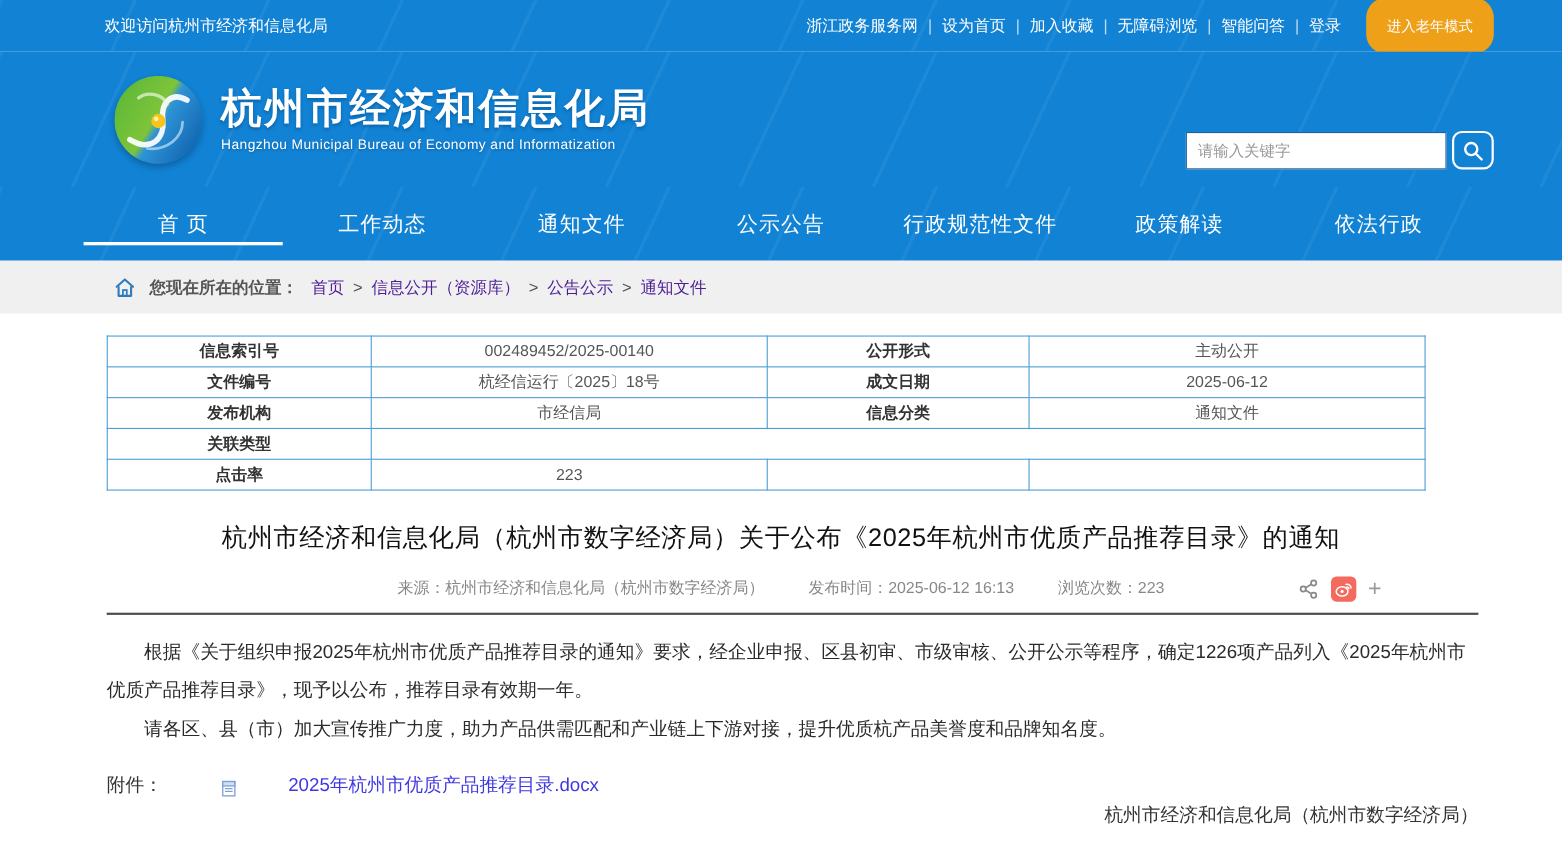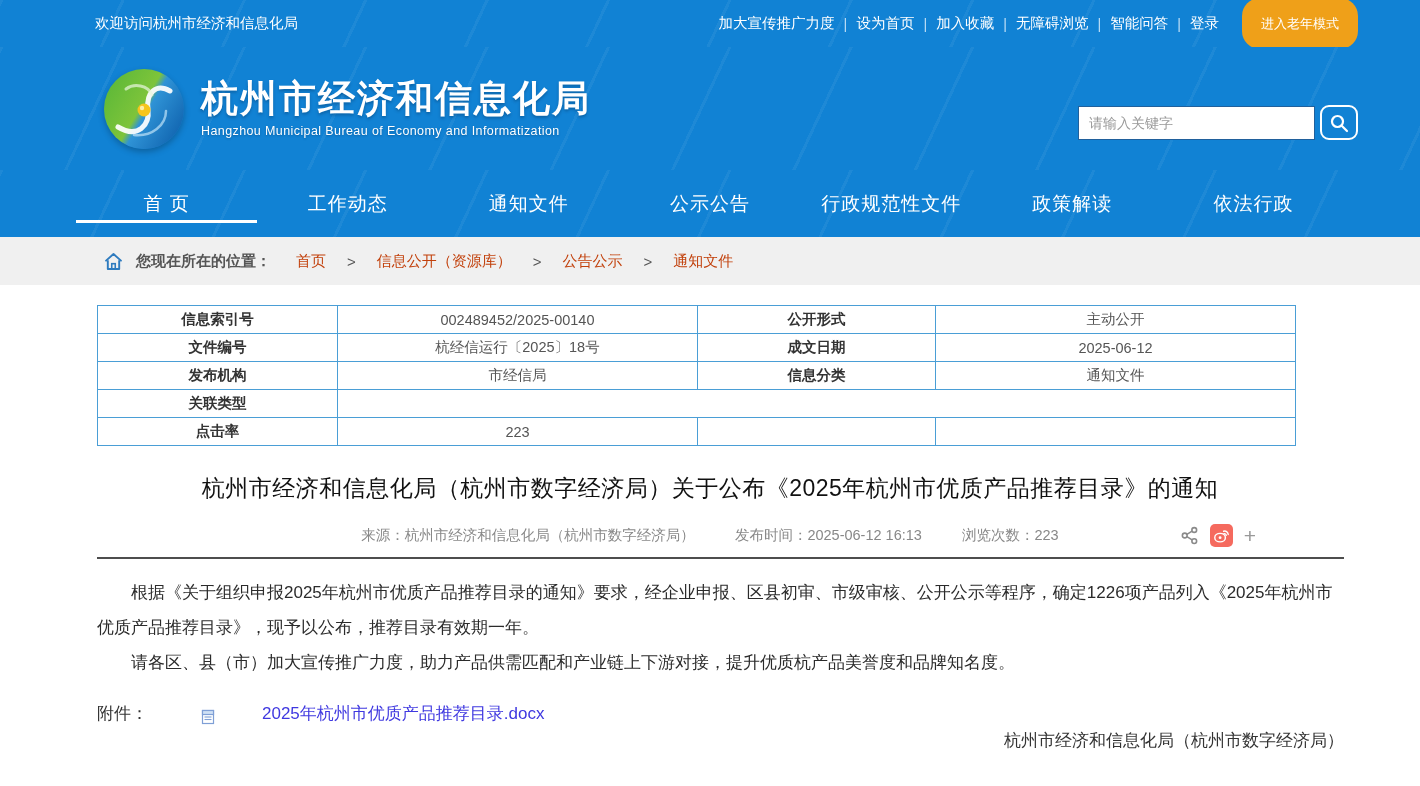--- a/index.html
+++ b/index.html
@@ -30,21 +30,21 @@
 
   
   .banner { height:123px; position:relative; display:flex; align-items:center; padding-left:104px; }
   .logo { width:80px; height:80px; flex:0 0 80px; border-radius:50%; position:relative;
           box-shadow:0 3px 6px rgba(0,0,0,.25); }
   .site-title { margin-left:17px; color:#fff; }
   .site-title .cn { font-size:37px; font-weight:bold; letter-spacing:2px; line-height:1.1;
                     text-shadow:0 2px 3px rgba(0,40,80,.35); }
   .site-title .en { font-size:12.5px; margin-top:5px; letter-spacing:.4px;
                     text-shadow:0 1px 2px rgba(0,40,80,.35); }
-  .search { position:absolute; right:62px; top:58px; display:flex; align-items:center; }
+  .search { position:absolute; right:62px; top:72px; display:flex; align-items:center; }
   .search input { width:237px; height:34px; border:1px solid #20609c; padding:0 10px;
                   font-size:14px; color:#333; outline:none; font-family:inherit; }
   .search input::placeholder { color:#999; }
   .search-btn { width:38px; height:35px; margin-left:5px; background:transparent;
                 border:2px solid #fff; border-radius:9px; display:flex; align-items:center;
                 justify-content:center; cursor:pointer; }
 
   
   .nav { height:67px; }
   .nav-inner { width:1268px; margin:0 auto; display:flex; height:100%; }
@@ -52,21 +52,21 @@
               padding-top:21px; position:relative; cursor:pointer; }
   .nav-item.active::after { content:""; position:absolute; left:0; right:0; bottom:14px;
                             height:3px; background:#fff; }
 
   
   .breadcrumb { height:48px; background:#f0f0f0; display:flex; align-items:center; }
   .bc-inner { width:1268px; margin:0 auto; display:flex; align-items:center;
               font-size:15px; color:#555; padding-left:27px; }
   .bc-home { display:flex; align-items:center; margin-right:12px; }
   .bc-label { margin-right:4px;font-weight:bold; }
-  .bc-link { color:#c2410c; cursor:pointer; margin:0 21px; text-decoration:none; }
+  .bc-link { color:#4c1d95; cursor:pointer; margin:0 8px; text-decoration:none; }
   .bc-sep { color:#555; }
 
   
   .content { width:1268px; margin:0 auto; padding-top:20px; }
 
   table.doc-table { border-collapse:collapse; table-layout:fixed; width:1198px; margin-left:21px; }
   table.doc-table td { border:1px solid #4a9ed6; height:28px; text-align:center;
                        font-size:14.5px; color:#555; padding:0 6px; overflow:hidden; }
   table.doc-table td.lbl { font-weight:bold; color:#333; }
 
@@ -93,21 +93,21 @@
   .attachment a { color:#3f38e0; text-decoration:none; cursor:pointer; }
 
   .signature { text-align:right; font-size:17px; color:#333; margin-top:4px; }
 </style>
 </head>
 <body>
 
 <div class="topbar blue-sec">
   <div class="topbar-welcome">欢迎访问杭州市经济和信息化局</div>
   <div class="topbar-right">
-    <span class="topbar-link">加大宣传推广力度</span>
+    <span class="topbar-link">浙江政务服务网</span>
     <span class="topbar-sep">|</span>
     <span class="topbar-link">设为首页</span>
     <span class="topbar-sep">|</span>
     <span class="topbar-link">加入收藏</span>
     <span class="topbar-sep">|</span>
     <span class="topbar-link">无障碍浏览</span>
     <span class="topbar-sep">|</span>
     <span class="topbar-link">智能问答</span>
     <span class="topbar-sep">|</span>
     <span class="topbar-link">登录</span>

